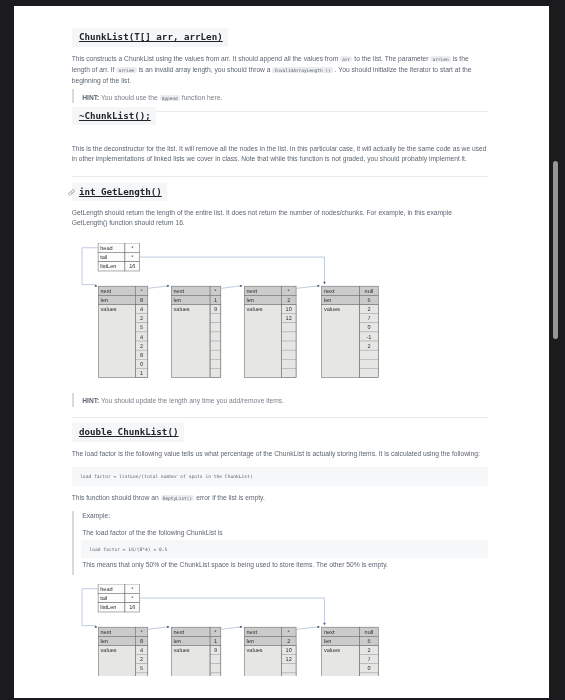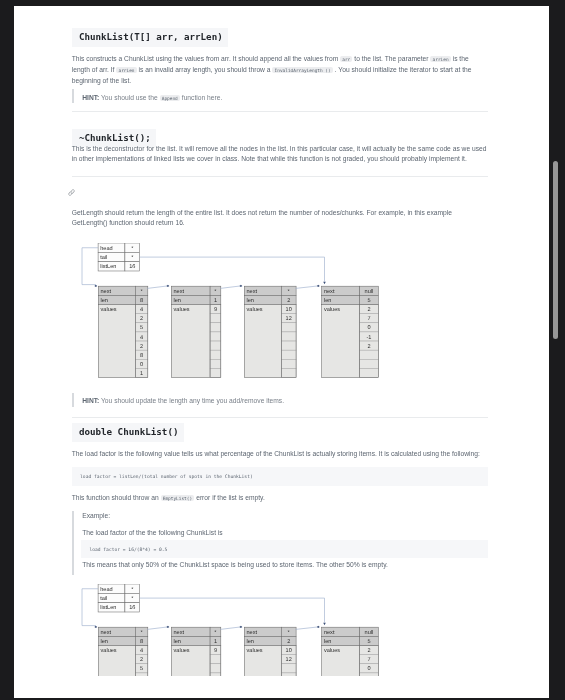--- a/index.html
+++ b/index.html
@@ -7,21 +7,21 @@
        font-family:"Liberation Sans",sans-serif;-webkit-font-smoothing:antialiased;}
   .frame{position:absolute;left:0;top:0;width:565px;height:700px;background:#1b1b1d;}
   .viewport{position:absolute;left:14px;top:6px;width:535px;height:692px;background:#ffffff;overflow:hidden;}
   .scrollbar{position:absolute;left:549px;top:6px;width:12px;height:692px;}
   .thumb{position:absolute;left:4px;top:155px;width:5px;height:178px;background:#969696;border-radius:3px;}
   .page{position:absolute;left:57.7px;top:-6px;width:416.3px;}
 
   h2.sec{margin:0;padding:0;font-weight:normal;height:18.4px;line-height:0;}
   h2.sec .hcode{display:inline-block;font-family:"DejaVu Sans Mono",monospace;
         font-size:9.2px;font-weight:bold;color:#22262b;background:#f5f6f8;
-        padding:0 5.2px 0 7.2px;height:18.4px;line-height:18.6px;letter-spacing:0;}
+        padding:0 5.2px 0 7.2px;height:18.4px;line-height:18.6px;letter-spacing:0;text-decoration:underline;}
   .anchor{position:absolute;left:-4.2px;top:5.6px;width:7px;height:7px;opacity:.62;}
   p{font-size:6.7px;line-height:10.1px;color:#5c6570;margin:0;padding:0;}
   code{font-family:"DejaVu Sans Mono",monospace;font-size:4.45px;background:#ecedef;
        padding:0.5px 2.2px;border-radius:2px;color:#5c6570;}
   .rule{height:1px;background:#e9ebed;}
   .hint{border-left:2px solid #d7dade;padding:0 0 0 8.5px;box-sizing:border-box;color:#787f88;
         font-size:6.7px;line-height:10.1px;}
   .hint b{color:#5c6570;font-weight:bold;}
   pre{font-family:"DejaVu Sans Mono",monospace;font-size:4.64px;background:#f6f7f9;
       margin:0;padding:6.4px 7px 6.4px 8.4px;color:#5c6570;line-height:7px;box-sizing:border-box;}
@@ -43,32 +43,33 @@
         <span class="hcode">ChunkList(T[] arr, arrLen)</span>
       </h2>
       <p class="abs" style="top:53.8px">This constructs a ChunkList using the values from arr. It should append all the values from <code>arr</code> to the list. The parameter <code>arrLen</code> is the length of arr. If <code>arrLen</code> is an invalid array length, you should throw a <code>InvalidArrayLength ()</code> . You should initialize the iterator to start at the beginning of the list.</p>
       <div class="hint abs" style="top:88.9px;height:14.6px">
         <span style="display:inline-block;padding-top:3.9px">
           <b>HINT:</b><span> You should use the <code>Append</code> function here.</span>
         </span>
       </div>
       <div class="rule abs" style="top:111.3px"></div>
 
-      <h2 class="sec abs" style="top:129px">
+      <h2 class="sec abs" style="top:107px">
         <span class="hcode">~ChunkList();</span>
       </h2>
       <p class="abs" style="top:144.3px">This is the deconstructor for the list. It will remove all the nodes in the list. In this particular case, it will actually be the same code as we used in other implementations of linked lists we cover in class. Note that while this function is not graded, you should probably implement it.</p>
       <div class="rule abs" style="top:175.6px"></div>
 
       <h2 class="sec abs" style="top:182.9px">
         <a class="anchor" href="#">
           <svg viewBox="0 0 16 16" width="7" height="7" aria-hidden="true">
             <path fill="#4f5760" d="M7.775 3.275a.75.75 0 001.06 1.06l1.25-1.25a2 2 0 112.83 2.83l-2.5 2.5a2 2 0 01-2.83 0 .75.75 0 00-1.06 1.06 3.5 3.5 0 004.95 0l2.5-2.5a3.5 3.5 0 00-4.95-4.95l-1.25 1.25zm-4.69 9.64a2 2 0 010-2.83l2.5-2.5a2 2 0 012.83 0 .75.75 0 001.06-1.06 3.5 3.5 0 00-4.95 0l-2.5 2.5a3.5 3.5 0 004.95 4.95l1.25-1.25a.75.75 0 00-1.06-1.06l-1.25 1.25a2 2 0 01-2.83 0z"></path>
           </svg>
         </a>
+        <span class="hcode">int GetLength()</span>
       </h2>
       <p class="abs" style="top:208.4px">GetLength should return the length of the entire list. It does not return the number of nodes/chunks. For example, in this example GetLength() function should return 16.</p>
 
       <div class="abs diagram-wrap" style="top:243.3px"><svg class="dg" width="340" height="142" viewBox="0 0 340 142">
             <g>
               <rect x="26.1" y="0" width="26.8" height="9.33" fill="#fcfcfc" stroke="#6a6a6a" stroke-width=".55"></rect>
               <rect x="52.900000000000006" y="0" width="14.8" height="9.33" fill="#fcfcfc" stroke="#6a6a6a" stroke-width=".55"></rect>
               <text x="28.200000000000003" y="6.6" class="dt">head</text>
               <text x="60.300000000000004" y="6.6" class="dt dc">*</text>
               <rect x="26.1" y="9.33" width="26.8" height="9.33" fill="#fcfcfc" stroke="#6a6a6a" stroke-width=".55"></rect>

